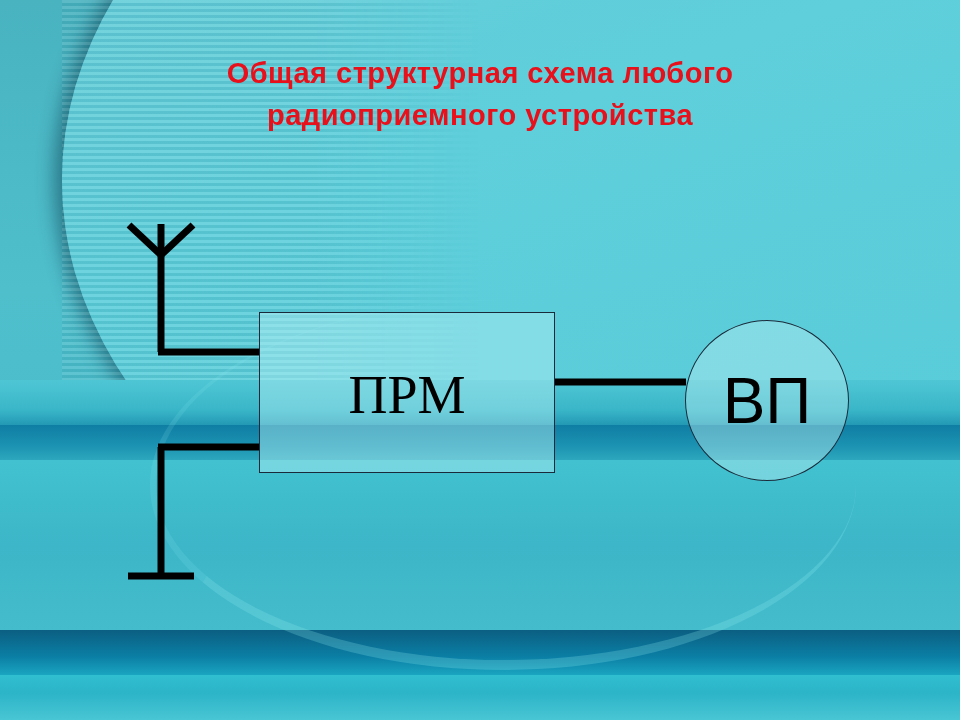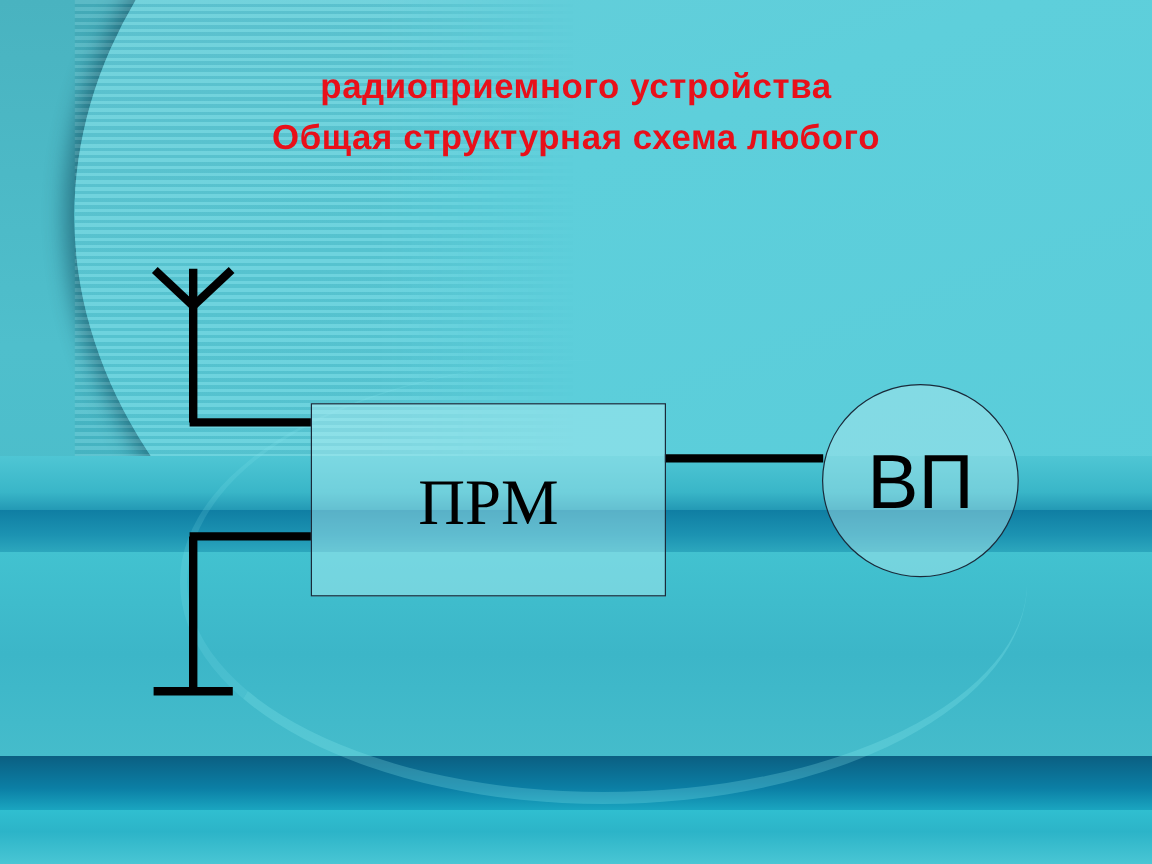--- a/index.html
+++ b/index.html
@@ -13,43 +13,43 @@
        -webkit-mask-image:linear-gradient(90deg,#000 0%,#000 60%,transparent 100%);
        mask-image:linear-gradient(90deg,#000 0%,#000 60%,transparent 100%);}
   .band1{position:absolute;left:0;right:0;top:380px;height:50px;background:linear-gradient(180deg,#4fc6d4,#39b6c8 60%,#1c8fae);}
   .band2{position:absolute;left:0;right:0;top:425px;height:35px;background:linear-gradient(180deg,#0f7ea3,#1c93b2 60%,#2ca7bd);}
   .band3{position:absolute;left:0;right:0;top:460px;height:170px;background:linear-gradient(180deg,#42c2d0,#3cb6c8 50%,#45bccb);}
   .band4{position:absolute;left:0;right:0;top:630px;height:45px;background:linear-gradient(180deg,#0b5f82,#0b7fa5 60%,#1aa5c0);}
   .band5{position:absolute;left:0;right:0;top:675px;height:45px;background:linear-gradient(180deg,#30bfd0,#2cb4c8 40%,#49c6d4);}
   .glow{position:absolute;left:150px;top:300px;width:700px;height:360px;border-radius:50%;border-bottom:10px solid rgba(140,235,240,.25);border-left:6px solid rgba(140,235,240,.15);}
   .title{position:absolute;left:0;width:960px;top:52px;text-align:center;color:#e8101a;font-weight:bold;font-size:29px;line-height:42px;letter-spacing:.5px;}
   svg.wires{position:absolute;left:0;top:0;}
-  .prm{position:absolute;left:259px;top:336px;width:294px;height:159px;border:1.5px solid #1a2a3a;background:rgba(180,240,245,.45);
+  .prm{position:absolute;left:259px;top:312px;width:294px;height:159px;border:1.5px solid #1a2a3a;background:rgba(180,240,245,.45);
        display:flex;align-items:center;justify-content:center;}
   .prm span{font-family:"Liberation Serif",serif;font-size:54px;color:#000;margin-top:4px;}
   .vp{position:absolute;left:685px;top:320px;width:162px;height:159px;border-radius:50%;border:1.5px solid #1a2a3a;background:rgba(180,235,240,.45);
       display:flex;align-items:center;justify-content:center;}
   .vp span{font-family:"Liberation Sans",sans-serif;font-size:64px;color:#000;}
 </style>
 </head>
 <body>
 
 <div class="bg"></div>
 <div class="arc"></div>
 <div class="stripes"></div>
 <div class="band1"></div>
 <div class="band2"></div>
 <div class="band3"></div>
 <div class="band4"></div>
 <div class="band5"></div>
 <div class="glow"></div>
 
 <div class="title">
+  <div>Общая структурная схема любого</div>
   <div>радиоприемного устройства</div>
-  <div>Общая структурная схема любого</div>
 </div>
 
 <svg class="wires" width="960" height="720">
   <g stroke="#000" stroke-width="7" fill="none">
     <line x1="161" y1="224" x2="161" y2="352"></line>
     <line x1="129" y1="225" x2="161" y2="255"></line>
     <line x1="193" y1="225" x2="161" y2="255"></line>
   </g>
   <line x1="158" y1="352" x2="260" y2="352" stroke="#000" stroke-width="7"></line>
   <g stroke="#000" stroke-width="7" fill="none">

